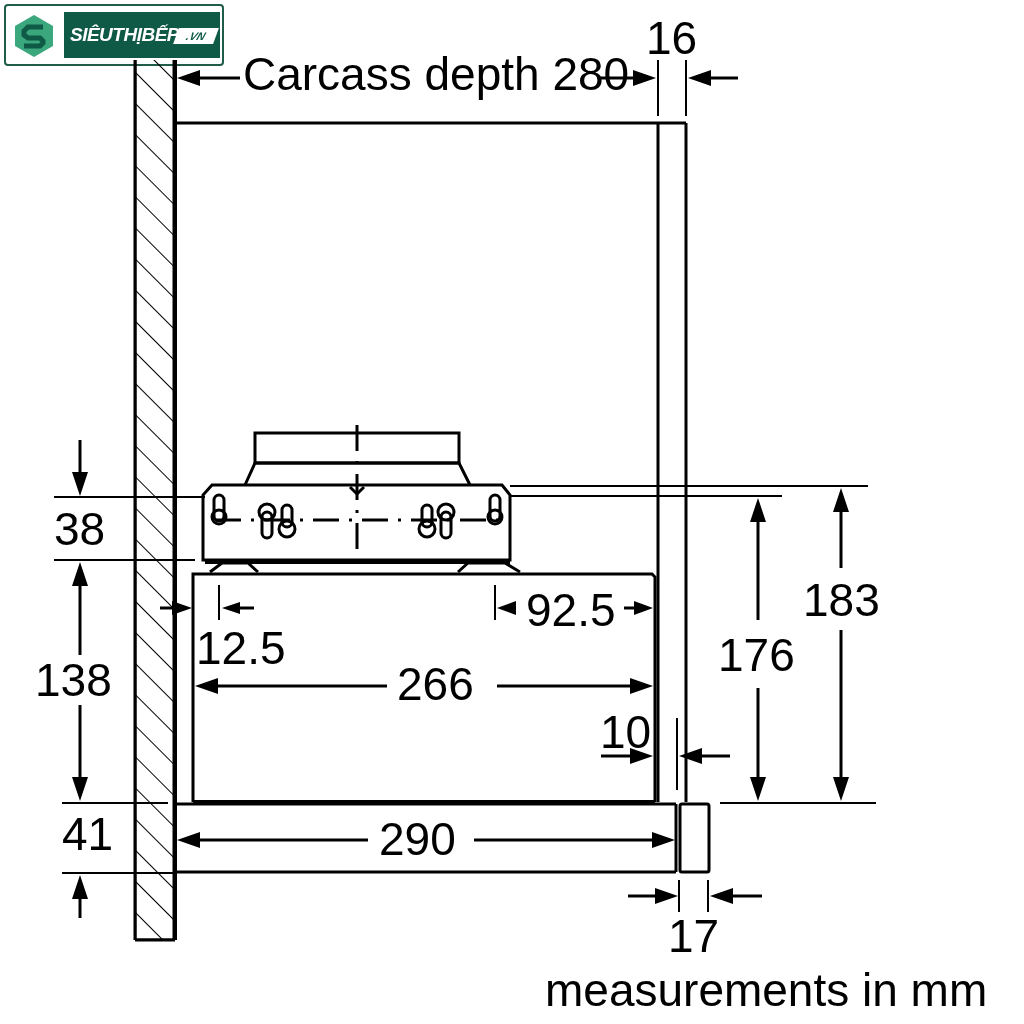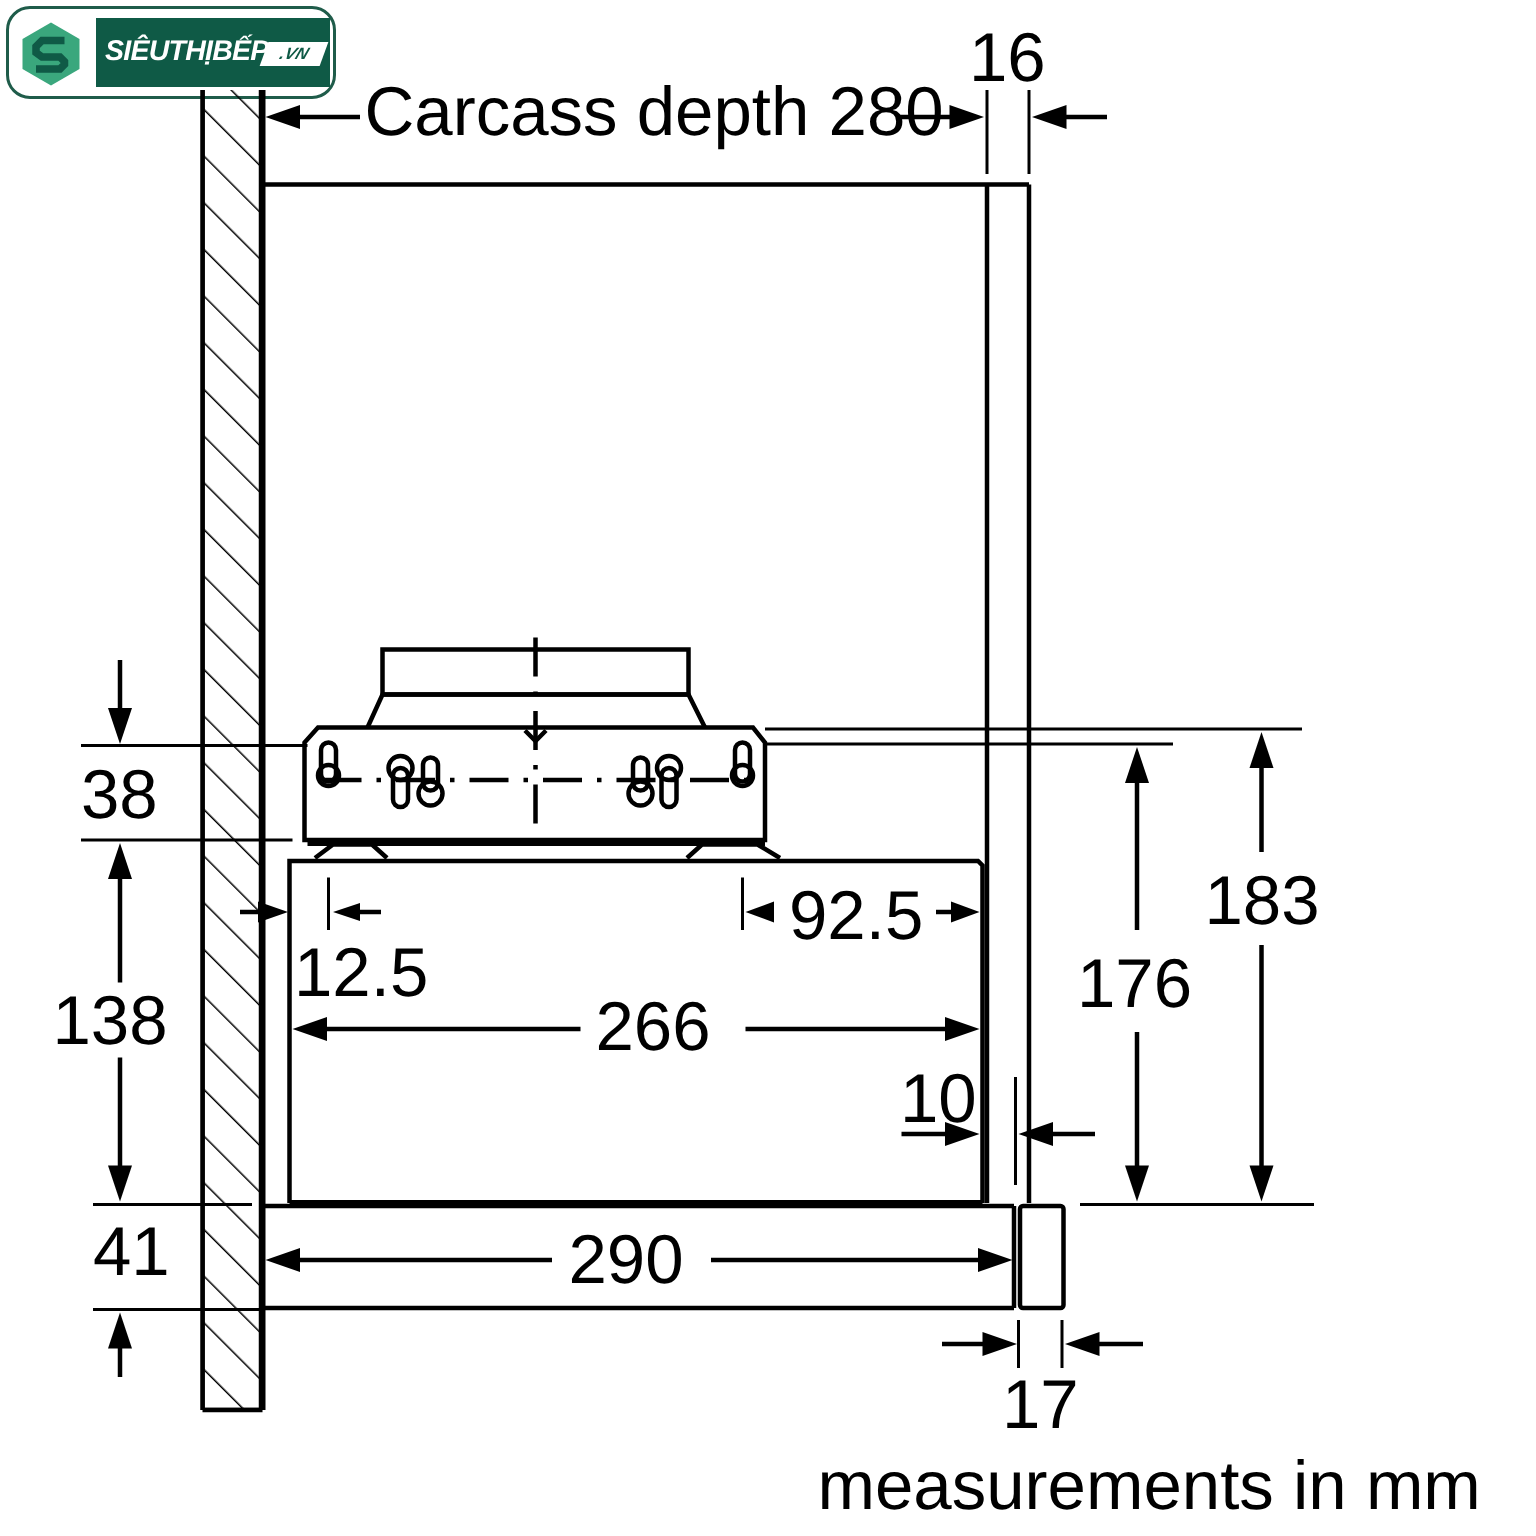--- a/index.html
+++ b/index.html
@@ -8,21 +8,21 @@
     #drawing { position: absolute; left: 0; top: 0; width: 1024px; height: 1024px; }
     .ln { stroke: #000; stroke-width: 3; fill: none; }
     .thin { stroke: #000; stroke-width: 2; fill: none; }
     .thick { stroke: #000; stroke-width: 4; fill: none; }
     .dash { stroke: #000; stroke-width: 3; fill: none; stroke-dasharray: 26 10 3 10; }
     .arrow { fill: #000; stroke: none; }
     .dim { font-family: "Liberation Sans", sans-serif; font-size: 46px; fill: #000; }
 
     
     .logo { position: absolute; left: 4px; top: 4px; width: 220px; height: 62px;
-            border: 2px solid #1f5c4a; border-radius: 16px; background: #fff; box-sizing: border-box; }
+            border: 2px solid #1f5c4a; border-radius: 4px; background: #fff; box-sizing: border-box; }
     .logo-mark { position: absolute; left: 6px; top: 8px; width: 44px; height: 44px; }
     .logo-band { position: absolute; left: 58px; top: 6px; width: 156px; height: 46px;
                  background: #0f5a46; }
     .logo-text { position: absolute; left: 6px; top: 12px; color: #fff; font-size: 19px;
                  font-style: italic; font-weight: bold; letter-spacing: -0.5px;
                  font-family: "Liberation Sans", sans-serif; white-space: nowrap; }
     .logo-tld { position: absolute; right: 4px; top: 16px; width: 40px; height: 16px;
                 background: #fff; color: #0f5a46; font-size: 11px; font-style: italic;
                 font-weight: bold; text-align: center; line-height: 16px;
                 transform: skewX(-20deg); font-family: "Liberation Sans", sans-serif; }

